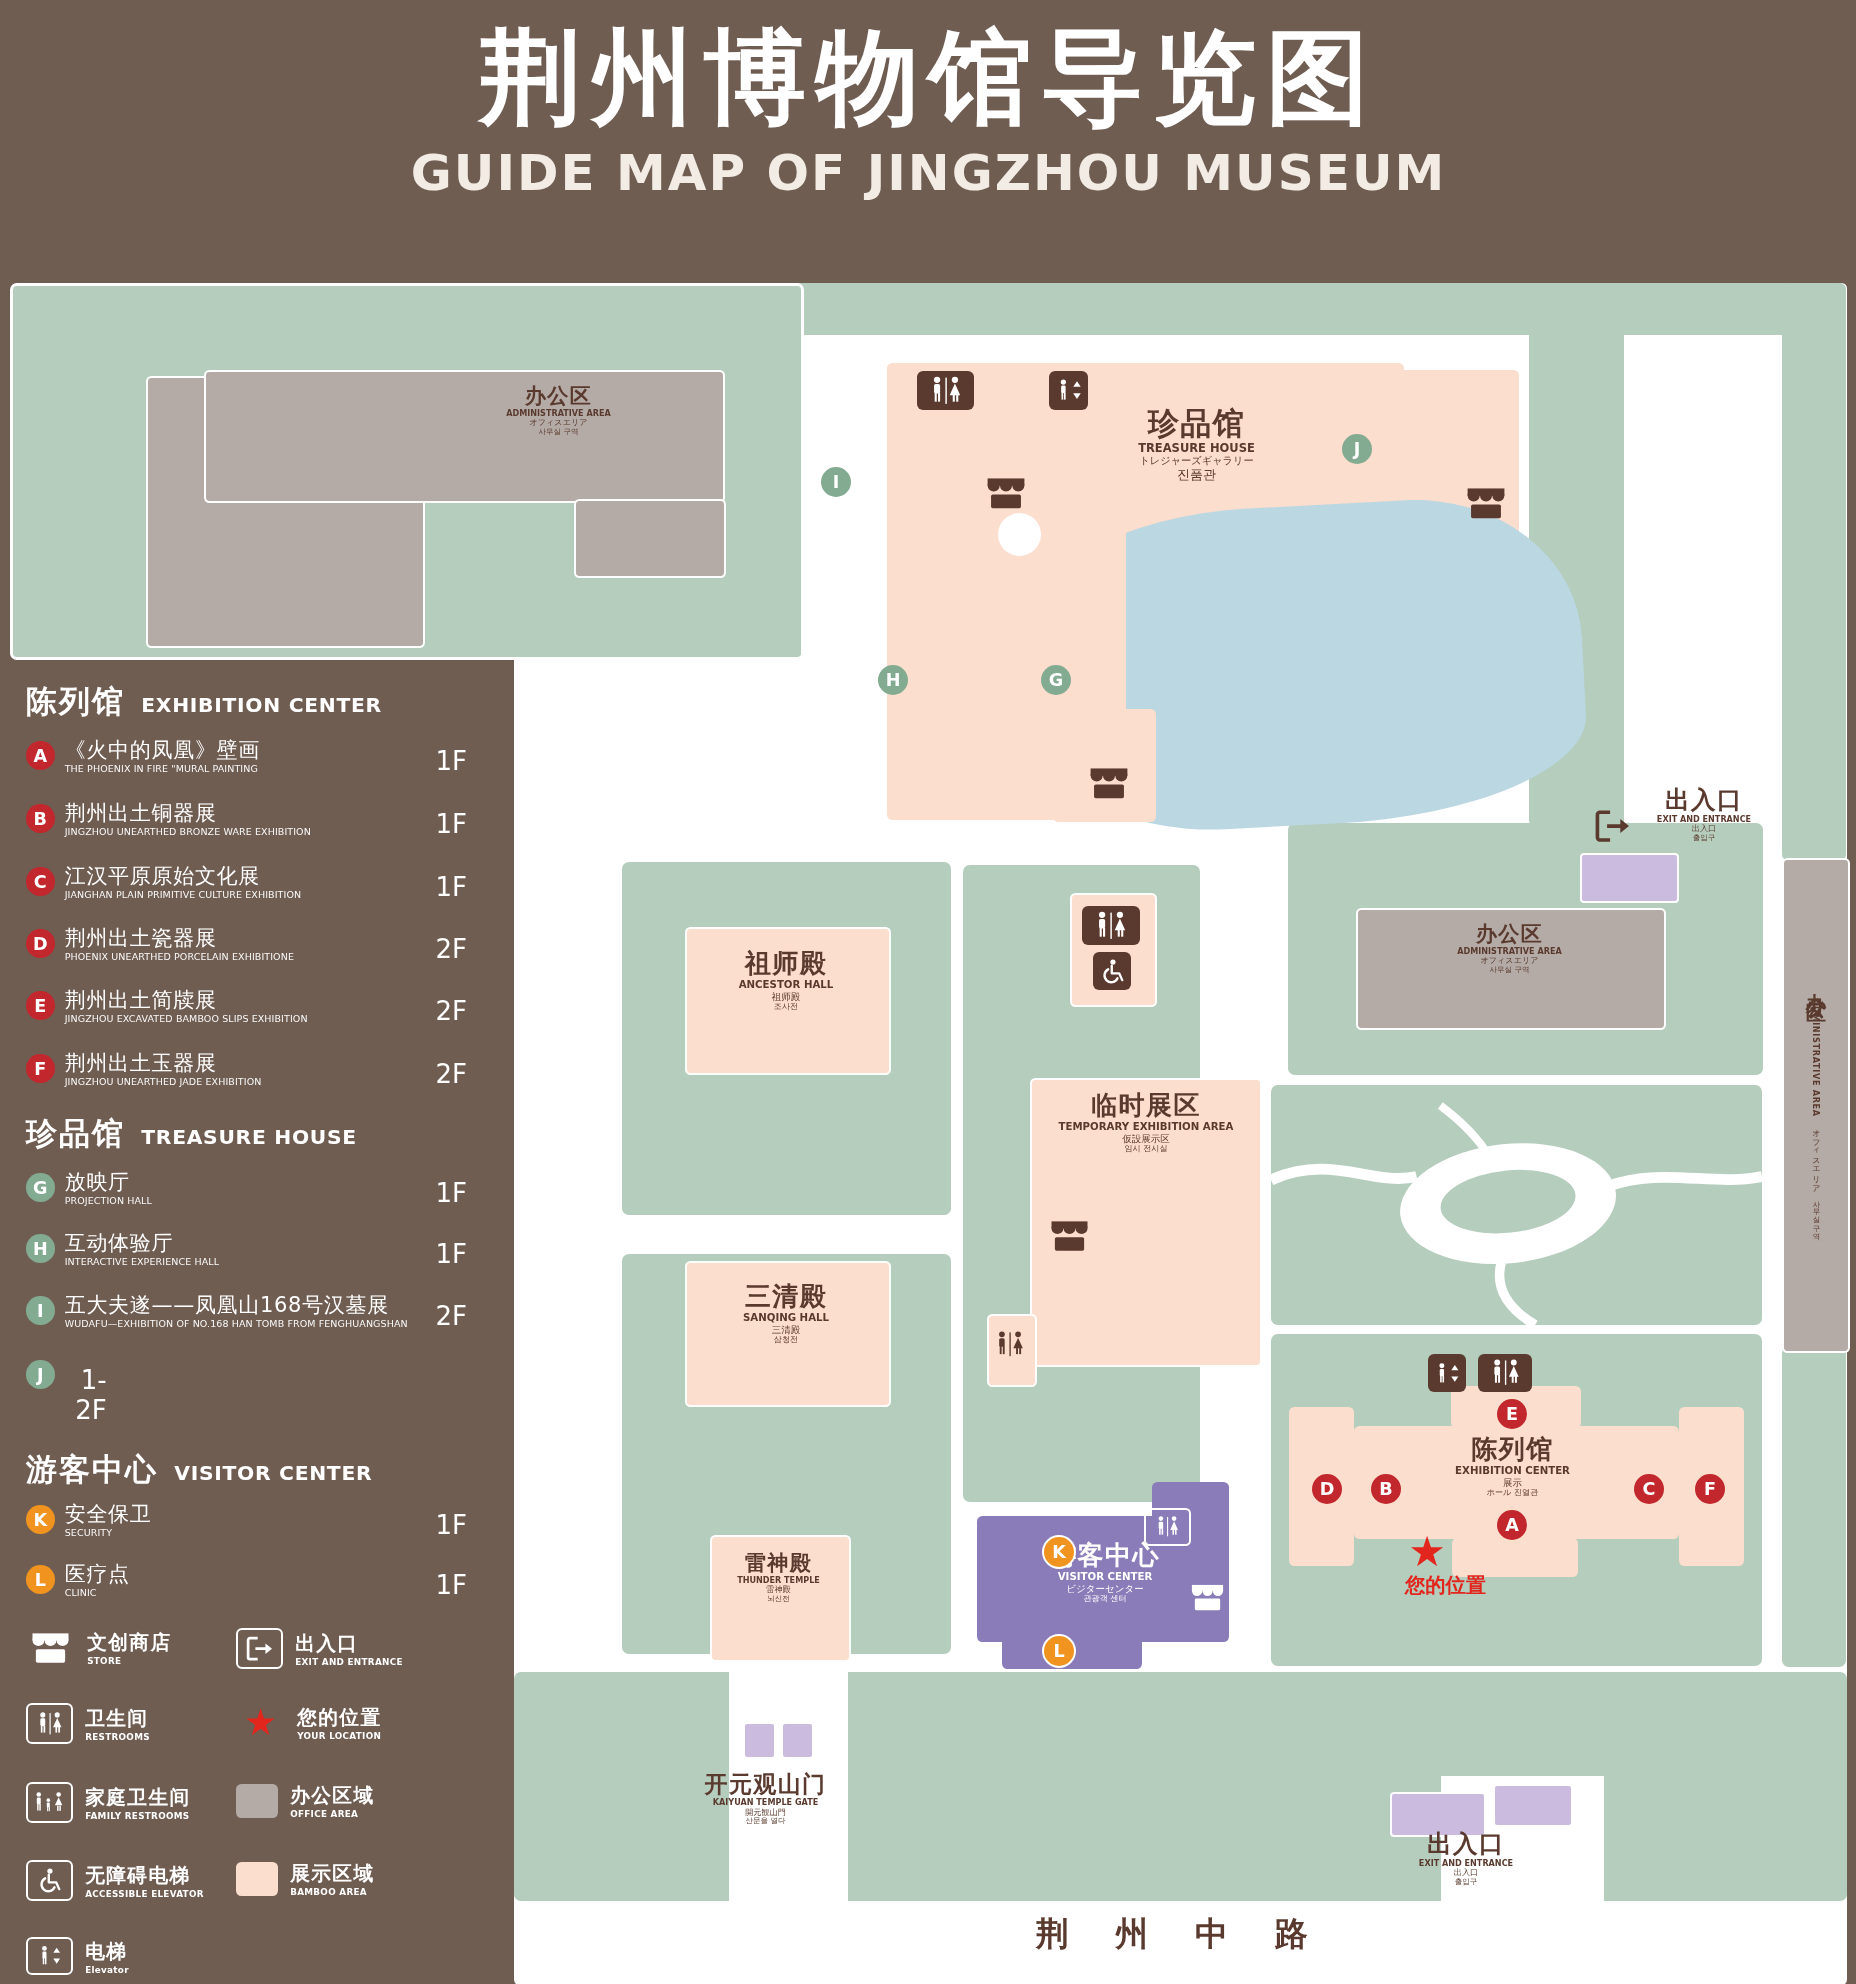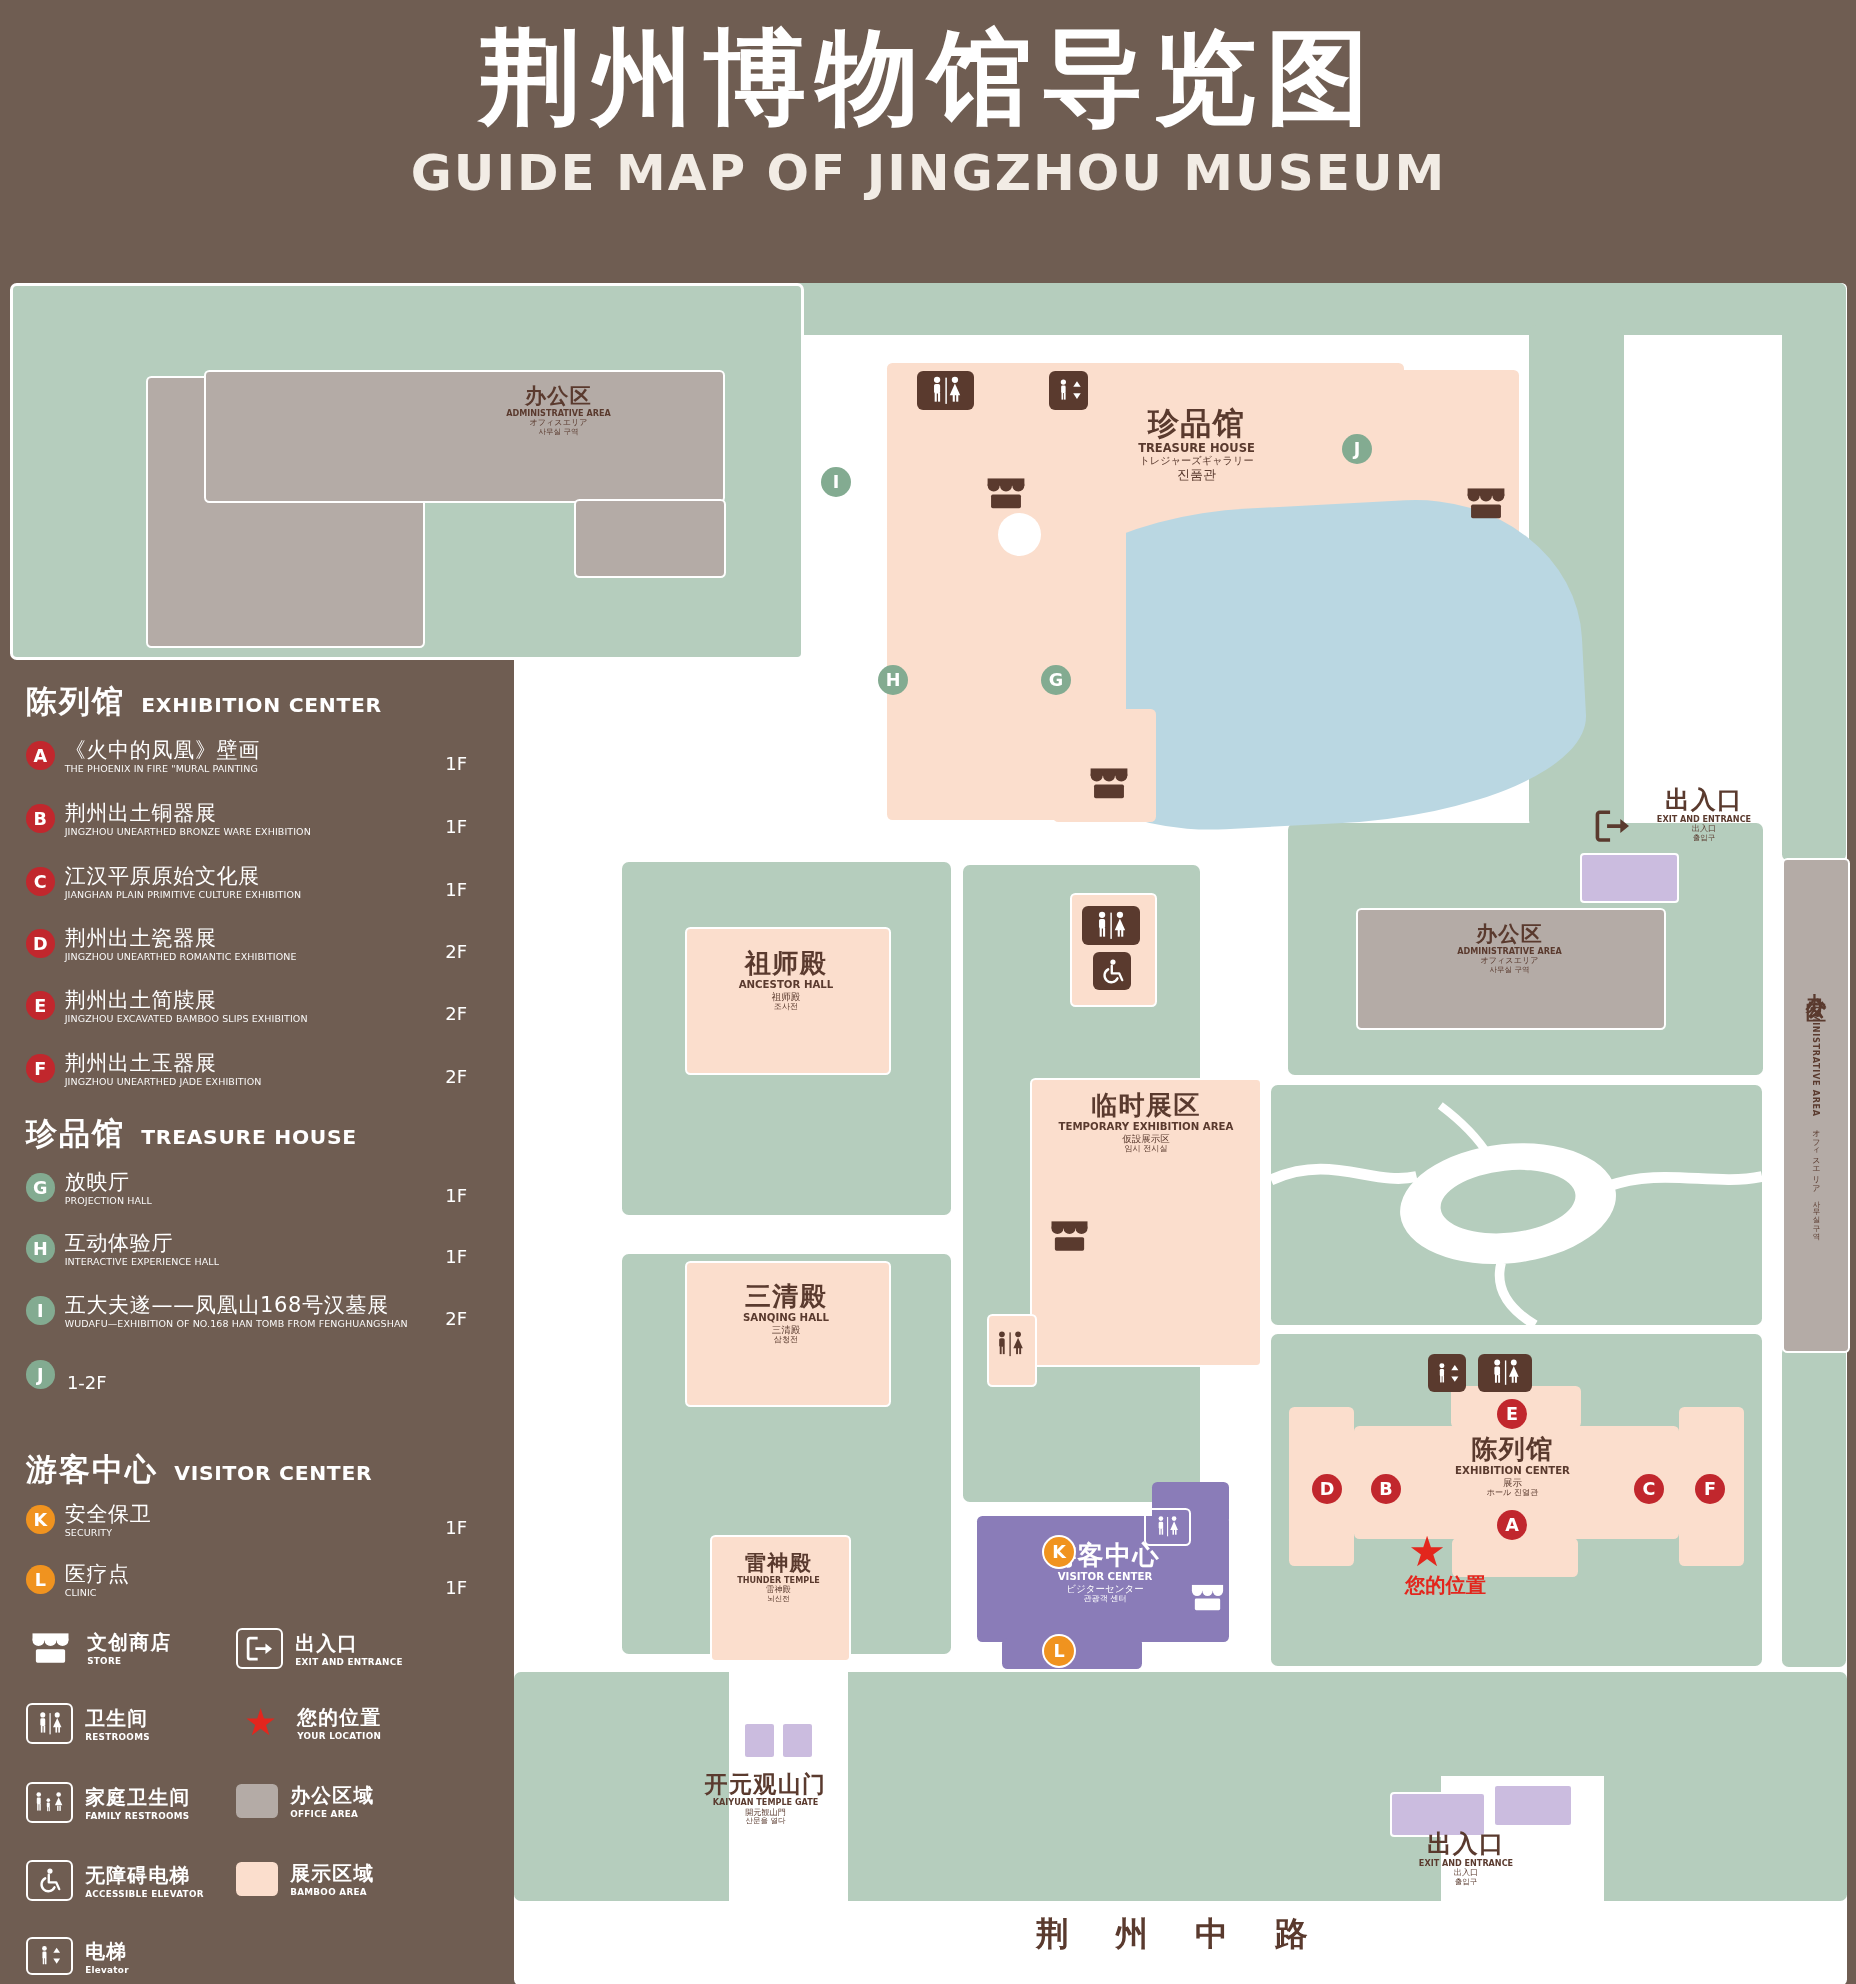--- a/index.html
+++ b/index.html
@@ -51,21 +51,21 @@
   .h-en{position:absolute;left:0;right:0;top:144px;text-align:center;color:#f2ece5;font-size:50px;font-weight:600;letter-spacing:2px;}
   .side-h{position:absolute;left:26px;display:flex;align-items:baseline;gap:16.3px;color:#ffffff;}
   .sh-zh{font-size:31px;font-weight:bold;letter-spacing:2px;}
   .sh-en{font-size:20.3px;font-weight:bold;letter-spacing:0.7px;}
   .srow{position:absolute;left:26px;width:441px;display:flex;gap:10.2px;color:#ffffff;align-items:flex-start;}
   .sletter{flex:0 0 28.5px;height:28.5px;border-radius:50%;display:flex;align-items:center;justify-content:center;
     font-weight:bold;font-size:17.6px;margin-top:3.4px;color:#fff;}
   .stx{flex:1;min-width:0;}
   .szh{font-size:21px;letter-spacing:0.7px;line-height:1.2;}
   .sen{font-size:9.5px;line-height:1.3;letter-spacing:0.1px;opacity:.96;}
-  .sfloor{flex:0 0 42px;text-align:right;font-size:18px;margin-top:15px;}
+  .sfloor{flex:0 0 42px;text-align:right;font-size:26px;margin-top:8px;}
   .leg{position:absolute;display:flex;align-items:center;gap:12.2px;color:#ffffff;}
   .leg-ic{width:49px;height:39px;display:flex;align-items:center;justify-content:center;}
   .leg-box{width:43px;height:37px;border:2px solid #ffffff;border-radius:6.1px;display:flex;align-items:center;justify-content:center;}
   .leg svg{fill:#ffffff;color:#ffffff;}
   .lzh{font-size:19.7px;font-weight:bold;letter-spacing:1.4px;}
   .len{font-size:8.8px;font-weight:bold;letter-spacing:0.3px;}
   .swatch{width:42px;height:34px;border-radius:5.4px;}
   .sw-gray{background:#b4aba6;}
   .sw-pink{background:#fbdecd;}
   .star{color:#e3261d;line-height:1;}
@@ -391,21 +391,21 @@
   <div class="stx">
       <div class="szh">江汉平原原始文化展</div>
   <div class="sen">JIANGHAN PLAIN PRIMITIVE CULTURE EXHIBITION</div>
     </div>
   <div class="sfloor">1F</div>
 </div>
 <div class="srow" style="top:926px">
   <div class="sletter m-red">D</div>
   <div class="stx">
       <div class="szh">荆州出土瓷器展</div>
-  <div class="sen">JINGZHOU UNEARTHED ROMANTIC EXHIBITIONE</div>
+  <div class="sen">PHOENIX UNEARTHED PORCELAIN EXHIBITIONE</div>
     </div>
   <div class="sfloor">2F</div>
 </div>
 <div class="srow" style="top:988px">
   <div class="sletter m-red">E</div>
   <div class="stx">
       <div class="szh">荆州出土简牍展</div>
   <div class="sen">JINGZHOU EXCAVATED BAMBOO SLIPS EXHIBITION</div>
     </div>
   <div class="sfloor">2F</div>

